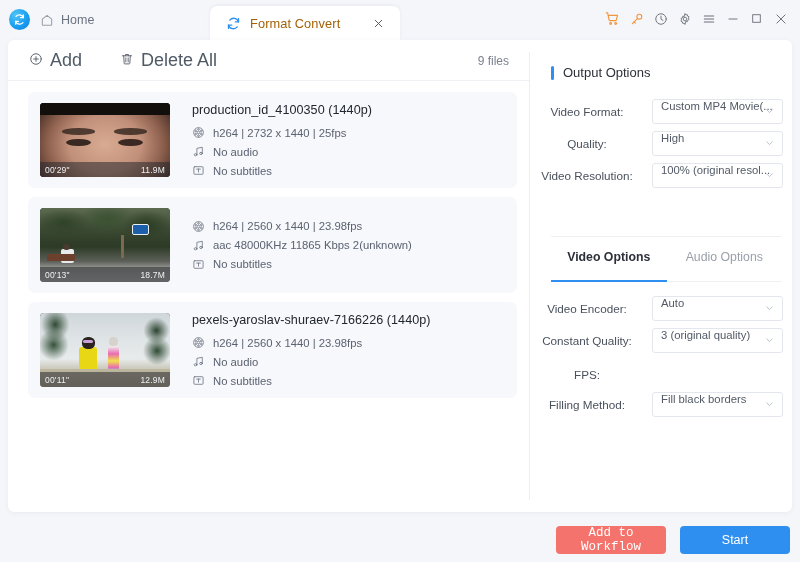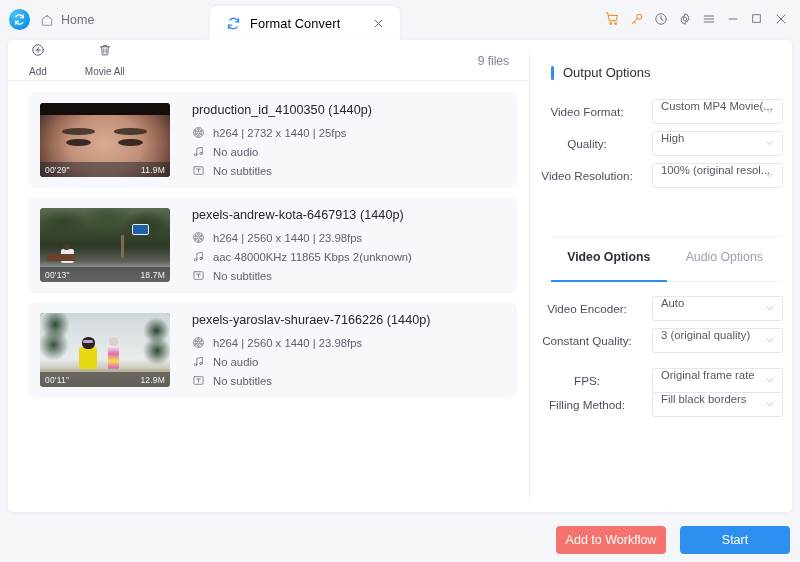--- a/index.html
+++ b/index.html
@@ -40,21 +40,21 @@
     width: 190px; height: 34px;
     background: #fff;
     border-radius: 7px 7px 0 0;
     display: flex; align-items: center;
     padding: 0 14px 0 16px;
     box-shadow: 0 -1px 3px rgba(120,130,160,0.10);
   }
   .tab-ico { width: 15px; height: 15px; flex: 0 0 auto; }
   .tab-title {
     flex: 1; margin-left: 9px;
-    font-size: 12.8px; color: #000000; letter-spacing: .1px;
+    font-size: 12.8px; color: #a16207; letter-spacing: .1px;
   }
   .tab-close {
     width: 16px; height: 16px; flex: 0 0 auto;
     color: #555; display:flex; align-items:center; justify-content:center;
     cursor: pointer;
   }
   .winbtns {
     position: absolute; right: 8px; top: 7px;
     display: flex; align-items: center; gap: 1px;
   }
@@ -81,21 +81,21 @@
 
   
   .ltoolbar {
     position: absolute; left: 0; top: 0;
     width: 521px; height: 41px;
     border-bottom: 1px solid #eef0f4;
     display: flex; align-items: center;
   }
   .tbtn {
     display: flex; align-items: center; gap: 7px;
-    color: #505a66; font-size: 10px; cursor: pointer; flex-direction: column;
+    color: #505a66; font-size: 18px; cursor: pointer;
   }
   .tbtn.add { margin-left: 21px; }
   .tbtn.del { margin-left: 38px; }
   .filecount {
     position: absolute; right: 20px; top: 14px;
     font-size: 12px; color: #7b828e;
   }
 
   
   .filelist {
@@ -211,21 +211,21 @@
     width: 800px; height: 50px;
   }
   .btn {
     position: absolute; top: 14px;
     height: 28px; border-radius: 4px;
     display: flex; align-items: center; justify-content: center;
     font-size: 12.5px; color: #fff; cursor: pointer;
     border: none;
     font-family: "Liberation Sans", sans-serif;
   }
-  .btn-wf { right: 134px; width: 110px; background: #f4736c; }
+  .btn-wf { right: 134px; width: 110px; background: #f4736c; font-family: Liberation Mono, monospace; }
   .btn-start { right: 10px; width: 110px; background: #2f8ff0; }
 </style>
 </head>
 <body>
 
 <div class="app">
 
   <div class="titlebar">
 
     <div class="logo">
@@ -328,21 +328,21 @@
       </div>
       <div class="tbtn del">
         <span>
           <svg width="14" height="14" viewBox="0 0 24 24" fill="none" stroke="#5b6270" stroke-width="1.6" stroke-linecap="round">
             <path d="M4 6.5h16"></path>
               <path d="M9.5 6.5V4.3h5v2.2"></path>
             <path d="M6.3 6.5l.9 13a1 1 0 0 0 1 .9h7.6a1 1 0 0 0 1-.9l.9-13"></path>
             <path d="M10 10v7M14 10v7"></path>
           </svg>
         </span>
-        <span>Movie All</span>
+        <span>Delete All</span>
       </div>
       <div class="filecount">9 files</div>
     </div>
 
     <div class="filelist">
 
       <div class="filerow">
         <div class="thumb">
           <div class="scene" style="background:
               radial-gradient(ellipse 62% 86% at 50% 56%, #d9ab92 0%, #c2907a 45%, #8c5f4d 72%, #3a2620 100%),
@@ -410,21 +410,20 @@
             <div style="position:absolute;left:16%;top:56%;width:10%;height:18%;background:#e8eaec;border-radius:2px"></div>
             <div style="position:absolute;left:18%;top:49%;width:5%;height:8%;background:#4a3a30;border-radius:50%"></div>
             <div style="position:absolute;left:5%;top:62%;width:22%;height:9%;background:#6d3f2d;border-radius:1px"></div>
           </div>
           <div class="thumb-bar">
             <span>00'13"</span>
             <span>18.7M</span>
           </div>
         </div>
         <div class="finfo">
-          <div class="fname">pexels-andrew-kota-6467913 (1440p)</div>
           <div class="frow">
             <span class="ico">
               <svg width="13" height="13" viewBox="0 0 24 24" fill="none" stroke="#6b7280" stroke-width="1.5">
                 <circle cx="12" cy="12" r="9"></circle>
                   <circle cx="12" cy="12" r="2.4"></circle>
                 <circle cx="12" cy="6.3" r="1.5"></circle>
                   <circle cx="12" cy="17.7" r="1.5"></circle>
                 <circle cx="6.9" cy="9.2" r="1.5"></circle>
                   <circle cx="17.1" cy="14.8" r="1.5"></circle>
                 <circle cx="6.9" cy="14.8" r="1.5"></circle>
@@ -588,28 +587,20 @@
           <span class="chev">
             <svg width="11" height="11" viewBox="0 0 24 24" fill="none" stroke="currentColor" stroke-width="2" stroke-linecap="round">
                 <path d="M6 9.5l6 6 6-6"></path>
               </svg>
           </span>
         </div>
       </div>
 
       <div class="field" style="top:328px">
         <div class="flabel">FPS:</div>
-        <div class="select">
-          <span>Original frame rate</span>
-          <span class="chev">
-            <svg width="11" height="11" viewBox="0 0 24 24" fill="none" stroke="currentColor" stroke-width="2" stroke-linecap="round">
-                <path d="M6 9.5l6 6 6-6"></path>
-              </svg>
-          </span>
-        </div>
       </div>
 
       <div class="field" style="top:352px">
         <div class="flabel">Filling Method:</div>
         <div class="select">
           <span>Fill black borders</span>
           <span class="chev">
             <svg width="11" height="11" viewBox="0 0 24 24" fill="none" stroke="currentColor" stroke-width="2" stroke-linecap="round">
                 <path d="M6 9.5l6 6 6-6"></path>
               </svg>

